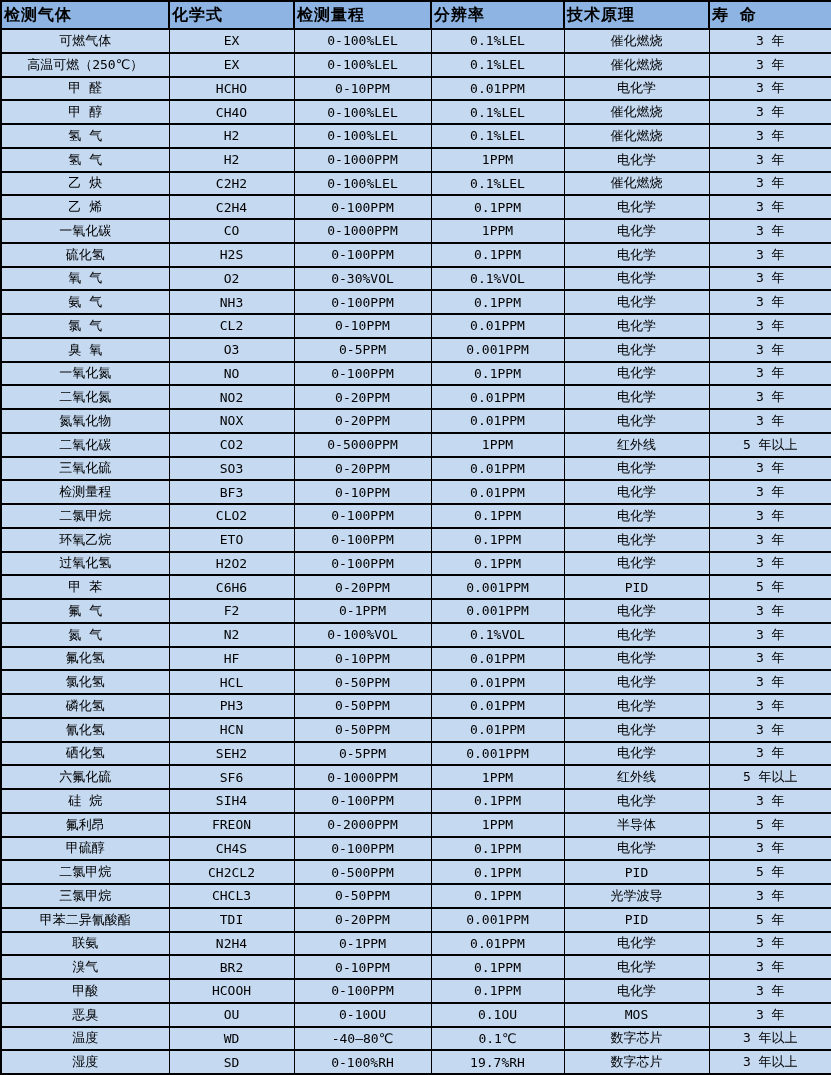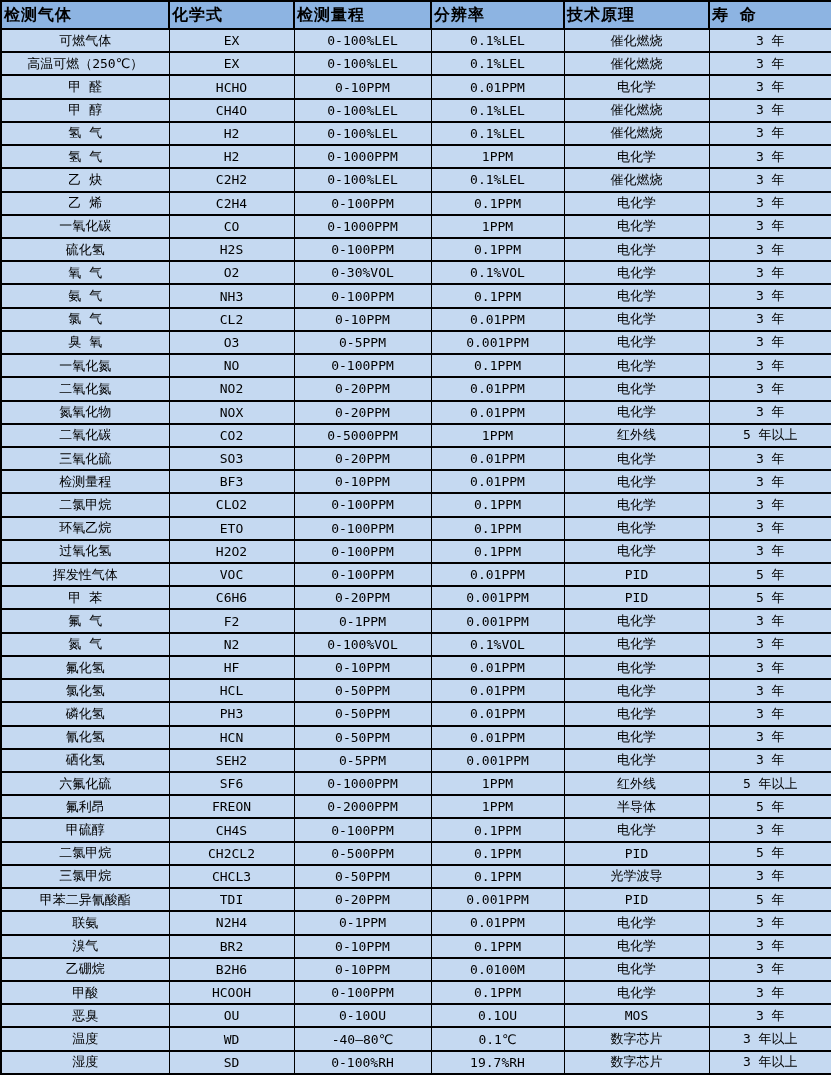--- a/index.html
+++ b/index.html
@@ -258,28 +258,20 @@
       </tr>
       <tr>
         <td>过氧化氢</td>
         <td>H2O2</td>
         <td>0-100PPM</td>
         <td>0.1PPM</td>
         <td>电化学</td>
         <td>3 年</td>
       </tr>
       <tr>
-        <td>挥发性气体</td>
-        <td>VOC</td>
-        <td>0-100PPM</td>
-        <td>0.01PPM</td>
-        <td>PID</td>
-        <td>5 年</td>
-      </tr>
-      <tr>
         <td>甲 苯</td>
         <td>C6H6</td>
         <td>0-20PPM</td>
         <td>0.001PPM</td>
         <td>PID</td>
         <td>5 年</td>
       </tr>
       <tr>
         <td>氟 气</td>
         <td>F2</td>
@@ -338,20 +330,28 @@
       </tr>
       <tr>
         <td>六氟化硫</td>
         <td>SF6</td>
         <td>0-1000PPM</td>
         <td>1PPM</td>
         <td>红外线</td>
         <td>5 年以上</td>
       </tr>
       <tr>
+        <td>硅 烷</td>
+        <td>SIH4</td>
+        <td>0-100PPM</td>
+        <td>0.1PPM</td>
+        <td>电化学</td>
+        <td>3 年</td>
+      </tr>
+      <tr>
         <td>氟利昂</td>
         <td>FREON</td>
         <td>0-2000PPM</td>
         <td>1PPM</td>
         <td>半导体</td>
         <td>5 年</td>
       </tr>
       <tr>
         <td>甲硫醇</td>
         <td>CH4S</td>
@@ -394,28 +394,20 @@
       </tr>
       <tr>
         <td>溴气</td>
         <td>BR2</td>
         <td>0-10PPM</td>
         <td>0.1PPM</td>
         <td>电化学</td>
         <td>3 年</td>
       </tr>
       <tr>
-        <td>乙硼烷</td>
-        <td>B2H6</td>
-        <td>0-10PPM</td>
-        <td>0.0100M</td>
-        <td>电化学</td>
-        <td>3 年</td>
-      </tr>
-      <tr>
         <td>甲酸</td>
         <td>HCOOH</td>
         <td>0-100PPM</td>
         <td>0.1PPM</td>
         <td>电化学</td>
         <td>3 年</td>
       </tr>
       <tr>
         <td>恶臭</td>
         <td>OU</td>

